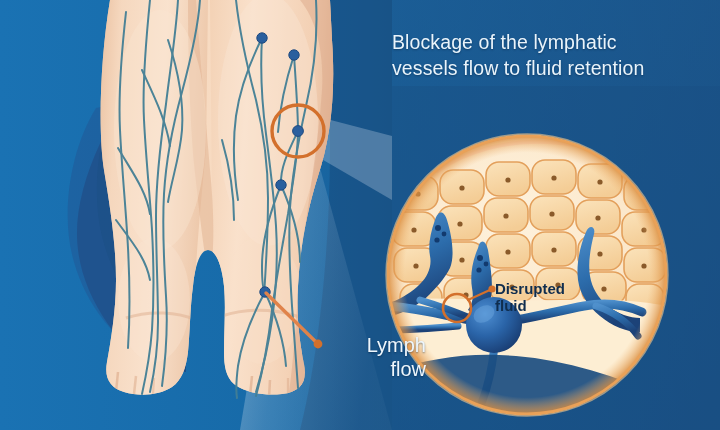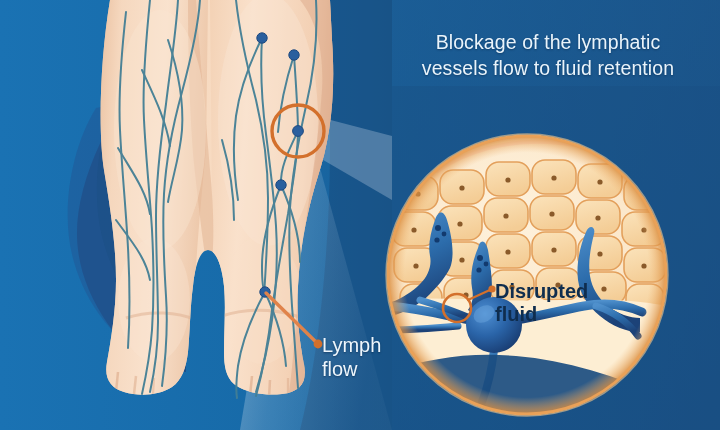--- a/index.html
+++ b/index.html
@@ -19,50 +19,49 @@
     position: absolute;
     top: 0; left: 0;
     width: 720px;
     height: 430px;
   }
   .txt-title {
     position: absolute;
     left: 392px;
     top: 30px;
     width: 312px;
-    text-align: center;
     color: #eaf4fb;
     font-size: 19.5px;
     font-weight: 500;
     line-height: 1.33;
     letter-spacing: 0.1px;
     text-shadow: 0 1px 2px rgba(4,30,60,0.45);
     pointer-events: none;
   }
   .txt-lymph {
     position: absolute;
     left: 322px;
     top: 333px;
     width: 104px;
-    text-align: left;
+    text-align: right;
     color: #eef6fc;
     font-size: 20px;
     font-weight: 500;
     line-height: 1.22;
     text-shadow: 0 1px 2px rgba(4,30,60,0.5);
     pointer-events: none;
   }
   .txt-disrupted {
     position: absolute;
     left: 495px;
     top: 280px;
     width: 122px;
     text-align: left;
     color: #0f2d4e;
-    font-size: 20px;
+    font-size: 15px;
     font-weight: 700;
     line-height: 1.16;
     pointer-events: none;
   }
 </style>
 </head>
 <body>
 
 <div id="stage">
 

